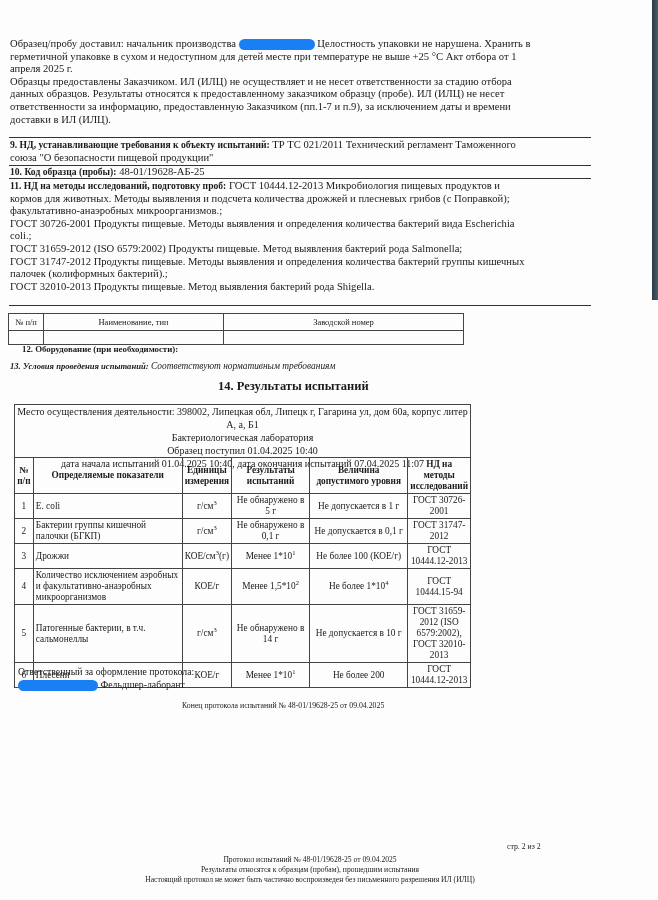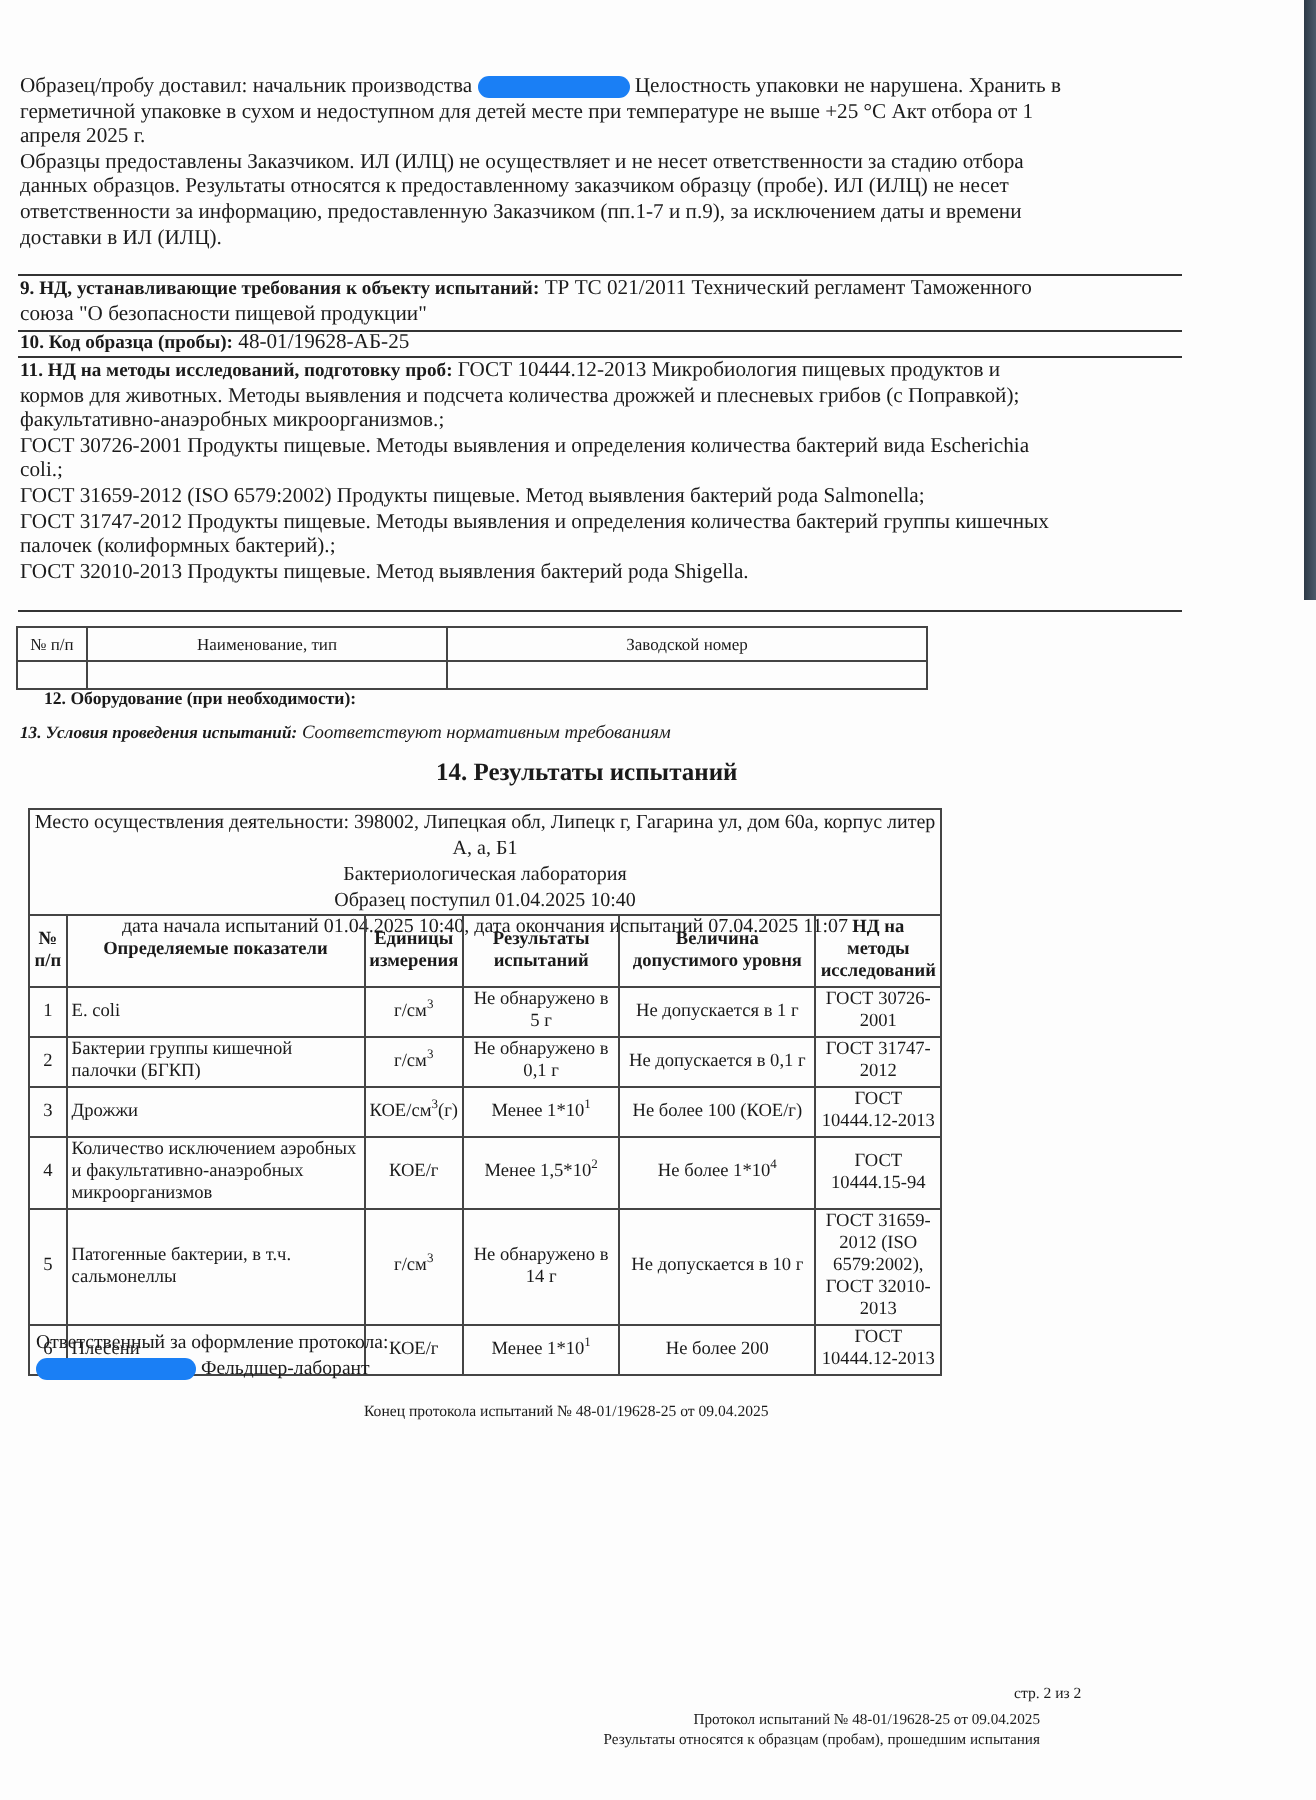--- a/index.html
+++ b/index.html
@@ -182,16 +182,17 @@
   <div>Ответственный за оформление протокола:</div>
   <div>
     <span class="redact" style="width:80px;height:11px;"></span>
     <span>Фельдшер-лаборант</span>
   </div>
 </div>
 
 <div class="abs" style="left:182px; top:701px; font-size:7.8px;">Конец протокола испытаний № 48-01/19628-25 от 09.04.2025</div>
 
 <div class="abs" style="left:507px; top:842px; font-size:7.8px;">стр. 2 из 2</div>
-<div class="abs foot" style="left:100px; top:855px; width:420px;text-align:right;">
+<div class="abs foot" style="left:100px; top:855px; width:420px;">
   <div>Протокол испытаний № 48-01/19628-25 от 09.04.2025</div>
   <div>Результаты относятся к образцам (пробам), прошедшим испытания</div>
+  <div>Настоящий протокол не может быть частично воспроизведен без письменного разрешения ИЛ (ИЛЦ)</div>
 </div>
 
 </body></html>

